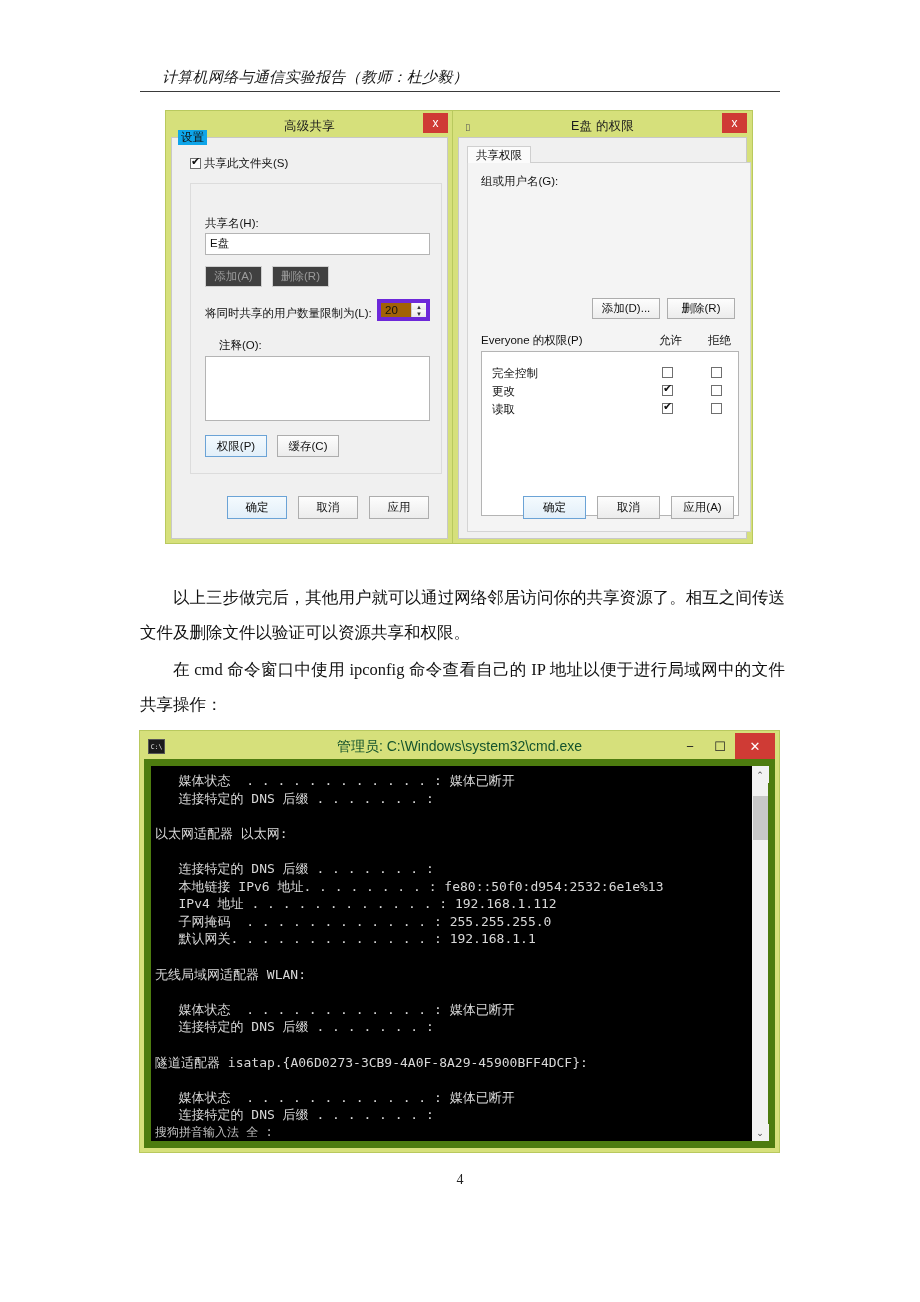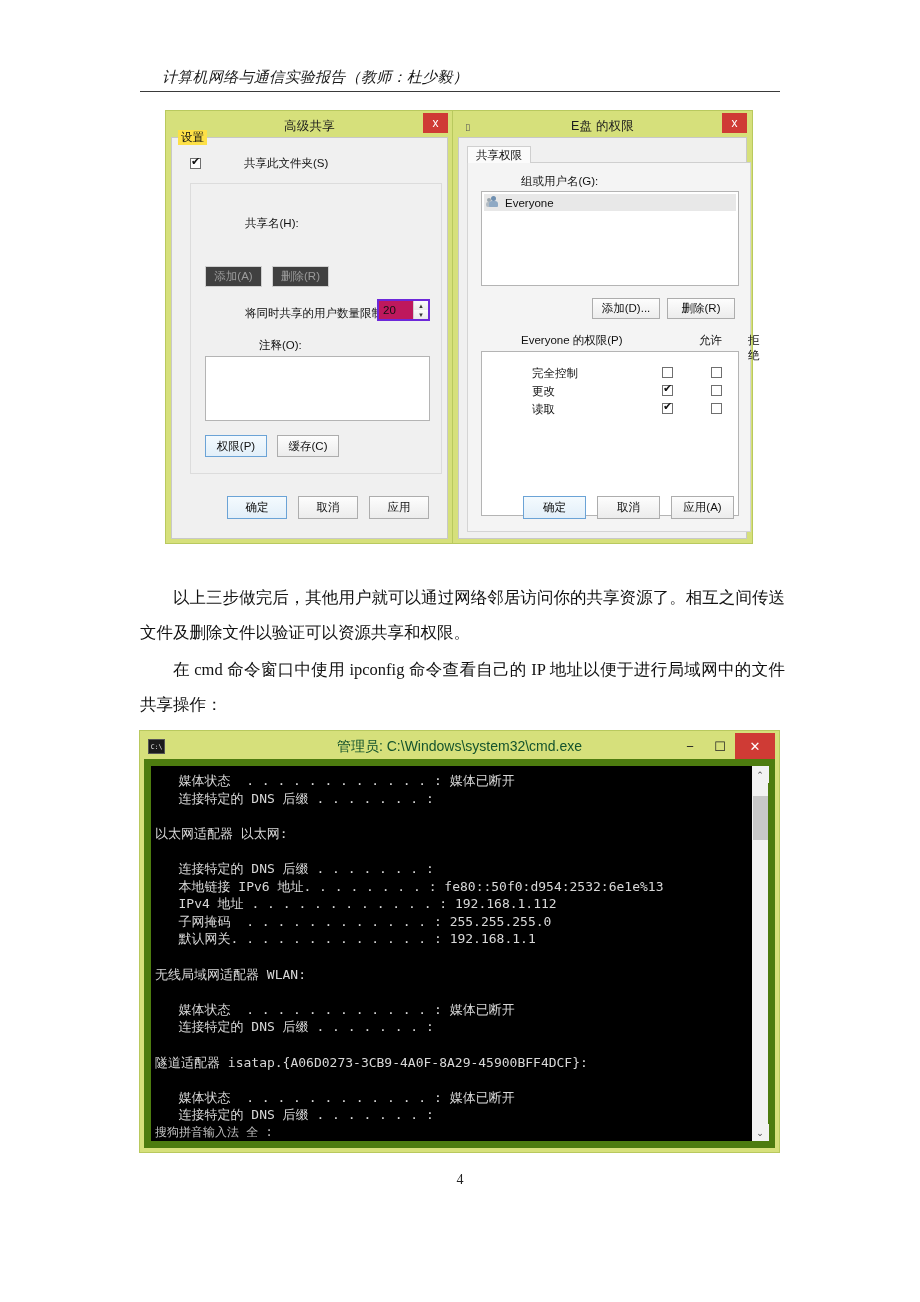--- a/index.html
+++ b/index.html
@@ -75,21 +75,21 @@
   }
   .win-body {
     background: #f0f0f0;
     border: 1px solid #c8c8c8;
     position: relative;
   }
 
   
   .wlabel {
     font-family: "Liberation Sans", sans-serif;
-    font-size: 11.5px; color: #111; margin-left: 40px;
+    font-size: 11.5px; color: #111;
   }
   .textbox {
     background: #fff; border: 1px solid #b4b4b4;
     font-family: "Liberation Sans", sans-serif;
     font-size: 11.5px; color: #111;
     padding: 2px 4px;
   }
   .wbtn {
     background: linear-gradient(#fdfdfd,#ececec);
     border: 1px solid #adadad;
@@ -112,31 +112,31 @@
   .groupbox {
     border: 1px solid #dcdcdc; background: transparent;
   }
 
   
   #dlg-advanced { left: 165px; top: 110px; width: 289px; height: 434px; }
   #dlg-advanced .win-body { height: 402px; }
   .d1-share-chk { position: absolute; left: 18px; top: 18px; display: flex; align-items: center; gap: 3px; }
   .d1-group { position: absolute; left: 18px; top: 45px; width: 252px; height: 291px; }
   .d1-group-title {
-    position: absolute; left: 6px; top: -8px; background: #fde047;
+    position: absolute; left: 6px; top: -8px; background: #0ea5e9;
     padding: 0 3px;
     font-family: "Liberation Sans", sans-serif; font-size: 11.5px; color: #111;
   }
   .d1-sharename-lbl { position: absolute; left: 33px; top: 78px; }
   .d1-sharename-box { position: absolute; left: 33px; top: 95px; width: 225px; height: 22px; }
   .d1-addbtn { position: absolute; left: 33px; top: 128px; width: 57px; height: 21px; }
   .d1-delbtn { position: absolute; left: 100px; top: 128px; width: 57px; height: 21px; }
   .d1-limit-lbl { position: absolute; left: 33px; top: 168px; }
   .d1-spin { position: absolute; left: 205px; top: 161px; width: 53px; height: 22px;
-             background:#be185d; border: 2px solid #6d28d9; display: flex; }
+             background:#a16207; border: 4px solid #6d28d9; display: flex; }
   .d1-spin .sv { flex: 1; font-family:"Liberation Sans",sans-serif; font-size: 11.5px;
                  display: flex; align-items: center; padding-left: 4px; color:#111; }
   .d1-spin .sbtns { width: 15px; display: flex; flex-direction: column;
                     border-left: 1px solid #cfcfcf; }
   .d1-spin .sbtns div { flex: 1; display: flex; align-items: center; justify-content: center;
                         font-size: 6px; color: #333; background: linear-gradient(#fafafa,#e9e9e9); cursor: pointer; }
   .d1-comment-lbl { position: absolute; left: 47px; top: 200px; }
   .d1-comment-box { position: absolute; left: 33px; top: 218px; width: 225px; height: 65px; }
   .d1-perm-btn { position: absolute; left: 33px; top: 297px; width: 62px; height: 22px; }
   .d1-cache-btn { position: absolute; left: 105px; top: 297px; width: 62px; height: 22px; }
@@ -253,20 +253,21 @@
 
     <div class="d1-share-chk">
       <span class="chk on"></span>
       <span class="wlabel">共享此文件夹(S)</span>
     </div>
 
     <div class="groupbox d1-group"></div>
     <div class="d1-group-title">设置</div>
 
     <div class="wlabel d1-sharename-lbl">共享名(H):</div>
+    <div class="textbox d1-sharename-box">E盘</div>
 
     <div class="wbtn disabled d1-addbtn">添加(A)</div>
     <div class="wbtn disabled d1-delbtn">删除(R)</div>
 
     <div class="wlabel d1-limit-lbl">将同时共享的用户数量限制为(L):</div>
     <div class="d1-spin">
       <div class="sv">20</div>
       <div class="sbtns">
         <div>▲</div>
         <div>▼</div>
@@ -296,31 +297,20 @@
 
   <div class="win-body">
 
     <div class="d2-tabstrip">
       <div class="d2-tab">共享权限</div>
     </div>
 
     <div class="d2-panel">
       <div class="wlabel d2-grp-lbl">组或用户名(G):</div>
 
-      <div class="d2-list">
-        <div class="d2-list-item">
-          <span class="user-icon">
-            <span class="h2"></span>
-              <span class="b2"></span>
-              <span class="h1"></span>
-              <span class="b1"></span>
-          </span>
-          <span>Everyone</span>
-        </div>
-      </div>
 
       <div class="wbtn d2-addbtn">添加(D)...</div>
       <div class="wbtn d2-delbtn">删除(R)</div>
 
       <div class="d2-perm-hdr">
         <span class="wlabel c0">Everyone 的权限(P)</span>
         <span class="wlabel c1">允许</span>
         <span class="wlabel c2">拒绝</span>
       </div>
 

